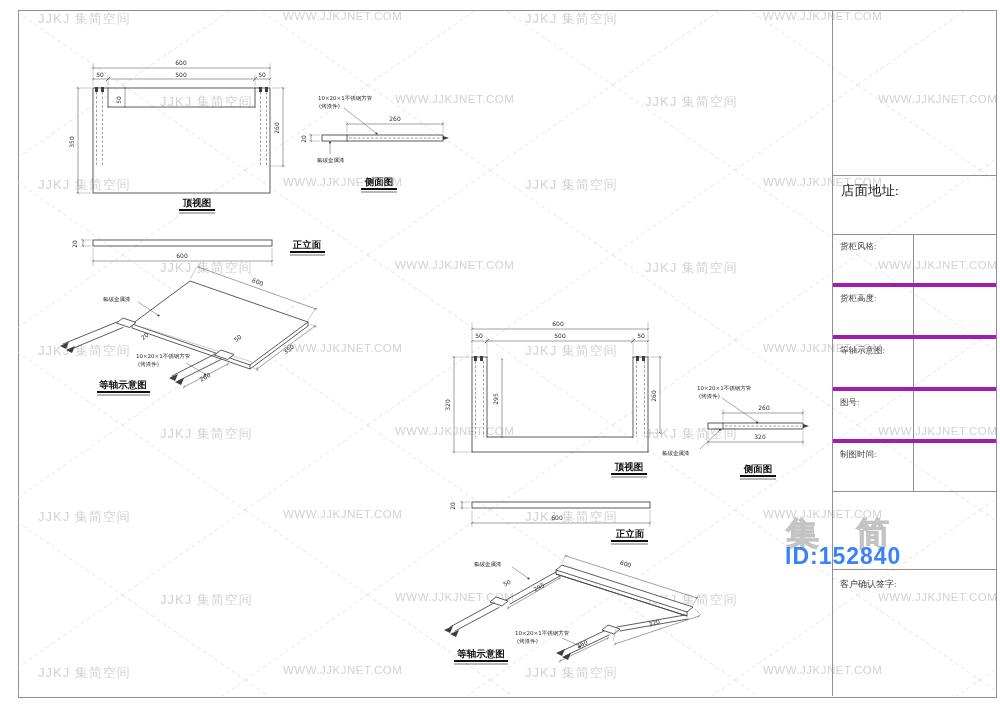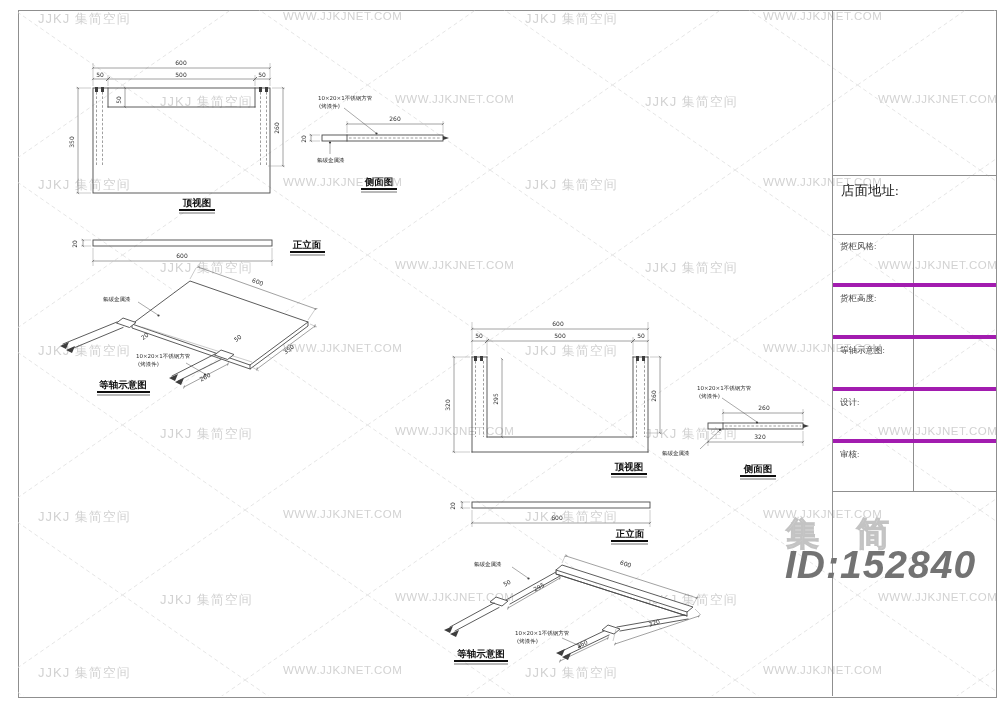--- a/index.html
+++ b/index.html
@@ -11,22 +11,22 @@
   #sheet-border{position:absolute;left:18px;top:10px;width:977px;height:686px;
                 border:1px solid #8f8f8f;z-index:2;pointer-events:none;}
   #titleblock{position:absolute;left:832px;top:10px;width:163px;height:686px;
               border-left:1px solid #8f8f8f;z-index:3;display:flex;flex-direction:column;
               background:transparent;}
   .wm{position:absolute;white-space:nowrap;color:#d2d2d2;}
   .wm-brand{font-size:13px;letter-spacing:1px;}
   .wm-site{font-size:11.5px;letter-spacing:.5px;}
   #wm-big-cn{position:absolute;left:786px;top:512px;z-index:4;font-size:33px;letter-spacing:14px;
              color:#dcdcdc;-webkit-text-stroke:1px #c3c3c3;font-weight:bold;}
-  #wm-big-id{position:absolute;left:785px;top:543px;z-index:4;font-size:39px;font-weight:bold;
-             color:#737373;letter-spacing:1px;font-style:italic;}
+  #wm-big-id{position:absolute;left:785px;top:543px;z-index:4;font-size:23px;font-weight:bold;
+             color:#3b82f6;letter-spacing:1px;}
   
   .tb-cell{box-sizing:border-box;border-top:1px solid #8f8f8f;position:relative;}
   .tb-cell:first-child{border-top:none;}
   #tb-empty{height:165px;}
   #tb-address{height:59px;}
   #tb-address span{position:absolute;left:8px;top:6px;font:13.5px "Liberation Serif",serif;color:#222;}
   #tb-name{height:54px;}
   #tb-name span{position:absolute;left:7px;top:7px;font:9px "Liberation Serif",serif;color:#444;}
   #tb-rows{height:257px;display:flex;flex-direction:column;}
   .tb-row{flex:1;display:flex;border-top:4px solid #a21caf;}
@@ -310,27 +310,30 @@
         </div>
         <div class="tb-row">
           <div class="tb-label">货柜高度:</div>
           <div class="tb-value"></div>
         </div>
         <div class="tb-row">
           <div class="tb-label">等轴示意图:</div>
           <div class="tb-value"></div>
         </div>
         <div class="tb-row">
-          <div class="tb-label">设计:</div>
-          <div class="tb-value"></div>
-        </div>
-        <div class="tb-row">
-          <div class="tb-label">审核:</div>
+          <div class="tb-label">图号:</div>
+          <div class="tb-value"></div>
+        </div>
+        <div class="tb-row">
+          <div class="tb-label">制图时间:</div>
           <div class="tb-value"></div>
         </div>
       </div>
     <div class="tb-cell" id="tb-big"></div>
+    <div class="tb-cell" id="tb-sign">
+      <span>客户确认签字:</span>
+    </div>
   </div>
 
   <div id="wm-big-cn">集 简</div>
   <div id="wm-big-id">ID:152840</div>
 
 </div>
 
 </body></html>

